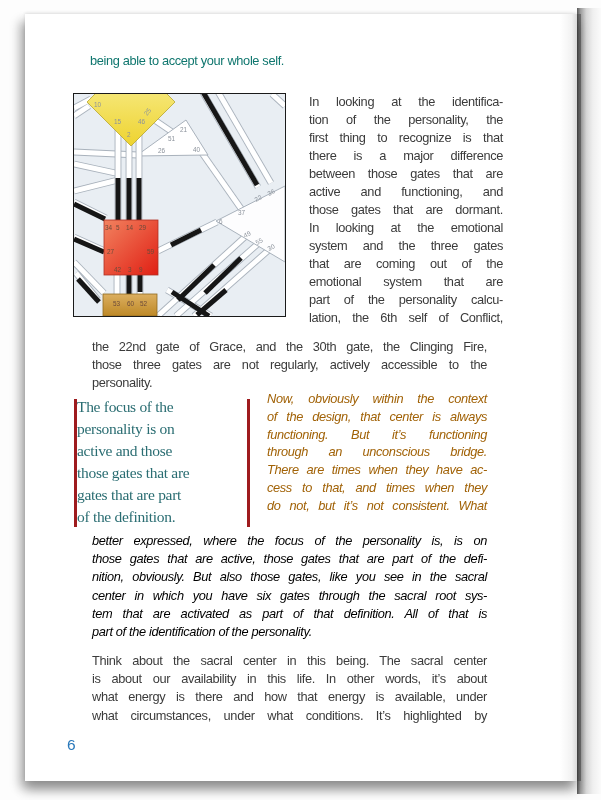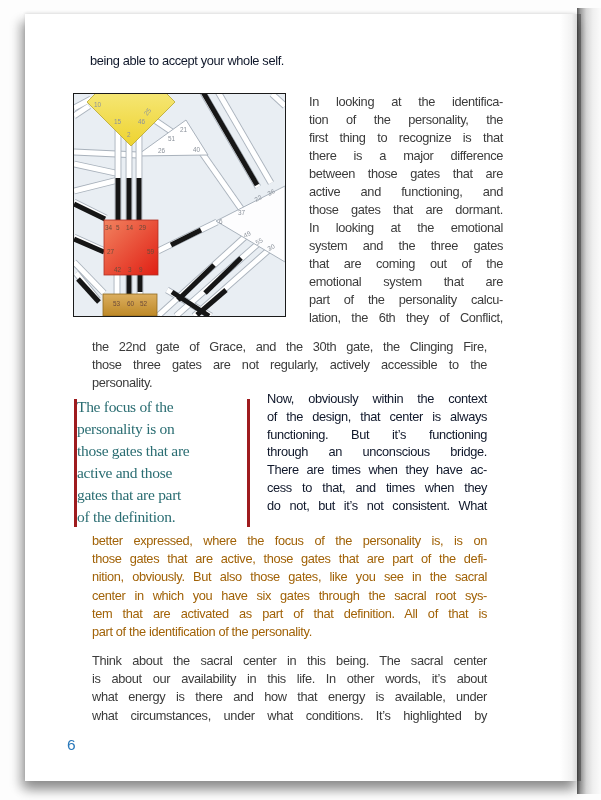--- a/index.html
+++ b/index.html
@@ -36,21 +36,21 @@
   .gdark{fill:#6b4a3a;}
 </style>
 </head>
 <body>
 
 <div class="canvas">
   <div class="edge-right"></div>
   <div class="page">
     <div class="edge-right-soft" style="left:535px;top:0;height:767px;"></div>
 
-    <div class="tblock intro" style="color: #0f172a;">
+    <div class="tblock intro" style="color: #0f766e;">
         <div class="tline tline-end">being able to accept your whole self.</div>
       </div>
 
     <div class="figure">
       <svg width="211" height="222" viewBox="0 0 211 222">
         <defs>
           <linearGradient id="gradY" x1="0" y1="0" x2="0" y2="1">
             <stop offset="0" stop-color="#faf3a2"></stop>
               <stop offset="1" stop-color="#eed32f"></stop>
           </linearGradient>
@@ -191,49 +191,49 @@
         <div class="tline">first thing to recognize is that</div>
         <div class="tline">there is a major difference</div>
         <div class="tline">between those gates that are</div>
         <div class="tline">active and functioning, and</div>
         <div class="tline">those gates that are dormant.</div>
         <div class="tline">In looking at the emotional</div>
         <div class="tline">system and the three gates</div>
         <div class="tline">that are coming out of the</div>
         <div class="tline">emotional system that are</div>
         <div class="tline">part of the personality calcu-</div>
-        <div class="tline">lation, the 6th they of Conflict,</div>
+        <div class="tline">lation, the 6th self of Conflict,</div>
       </div>
     <div class="tblock full1" style="color: rgb(59, 59, 59); margin-top: 11px;">
         <div class="tline">the 22nd gate of Grace, and the 30th gate, the Clinging Fire,</div>
         <div class="tline">those three gates are not regularly, actively accessible to the</div>
         <div class="tline tline-end">personality.</div>
       </div>
 
     <div class="rule rule-left" style="background: rgb(158, 27, 30);"></div>
     <div class="rule rule-right" style="background: rgb(158, 27, 30);"></div>
     <div class="pullquote" style="color: rgb(42, 109, 114);">
         <div class="qline">The focus of the</div>
         <div class="qline">personality is on</div>
+        <div class="qline">active and those</div>
         <div class="qline">those gates that are</div>
-        <div class="qline">active and those</div>
         <div class="qline">gates that are part</div>
         <div class="qline tline-end">of the definition.</div>
       </div>
 
-    <div class="tblock col col2" style="color: #0f172a;">
+    <div class="tblock col col2" style="color: #a16207; font-style: italic;">
         <div class="tline">Now, obviously within the context</div>
         <div class="tline">of the design, that center is always</div>
         <div class="tline">functioning.  But it’s functioning</div>
         <div class="tline">through an unconscious bridge.</div>
         <div class="tline">There are times when they have ac-</div>
         <div class="tline">cess to that, and times when they</div>
         <div class="tline">do not, but it’s not consistent.  What</div>
       </div>
-    <div class="tblock full2" style="color: #a16207;">
+    <div class="tblock full2" style="color: #000000; font-style: italic;">
         <div class="tline">better expressed, where the focus of the personality is, is on</div>
         <div class="tline">those gates that are active, those gates that are part of the defi-</div>
         <div class="tline">nition, obviously.  But also those gates, like you see in the sacral</div>
         <div class="tline">center in which you have six gates through the sacral root sys-</div>
         <div class="tline">tem that are activated as part of that definition.  All of that is</div>
         <div class="tline tline-end">part of the identification of the personality.</div>
       </div>
     <div class="tblock para3" style="color: rgb(59, 59, 59);">
         <div class="tline">Think about the sacral center in this being.  The sacral center</div>
         <div class="tline">is about our availability in this life.  In other words, it’s about</div>

